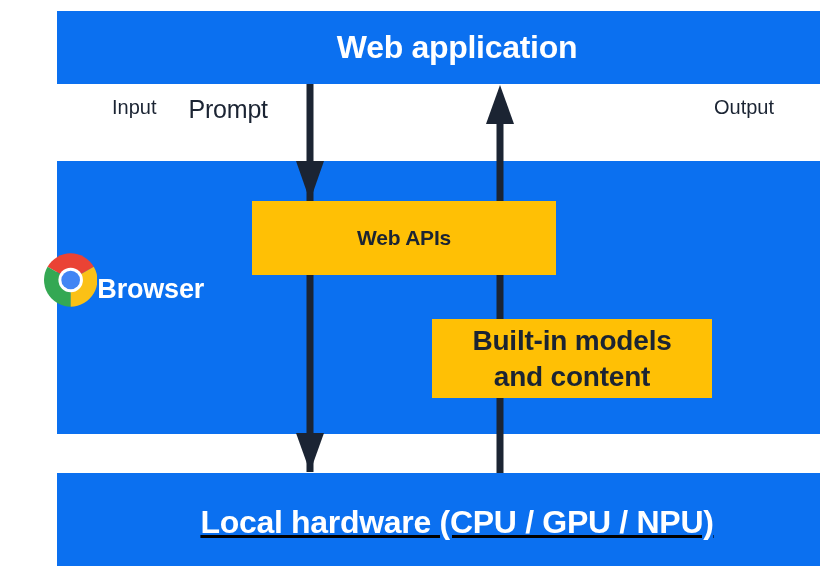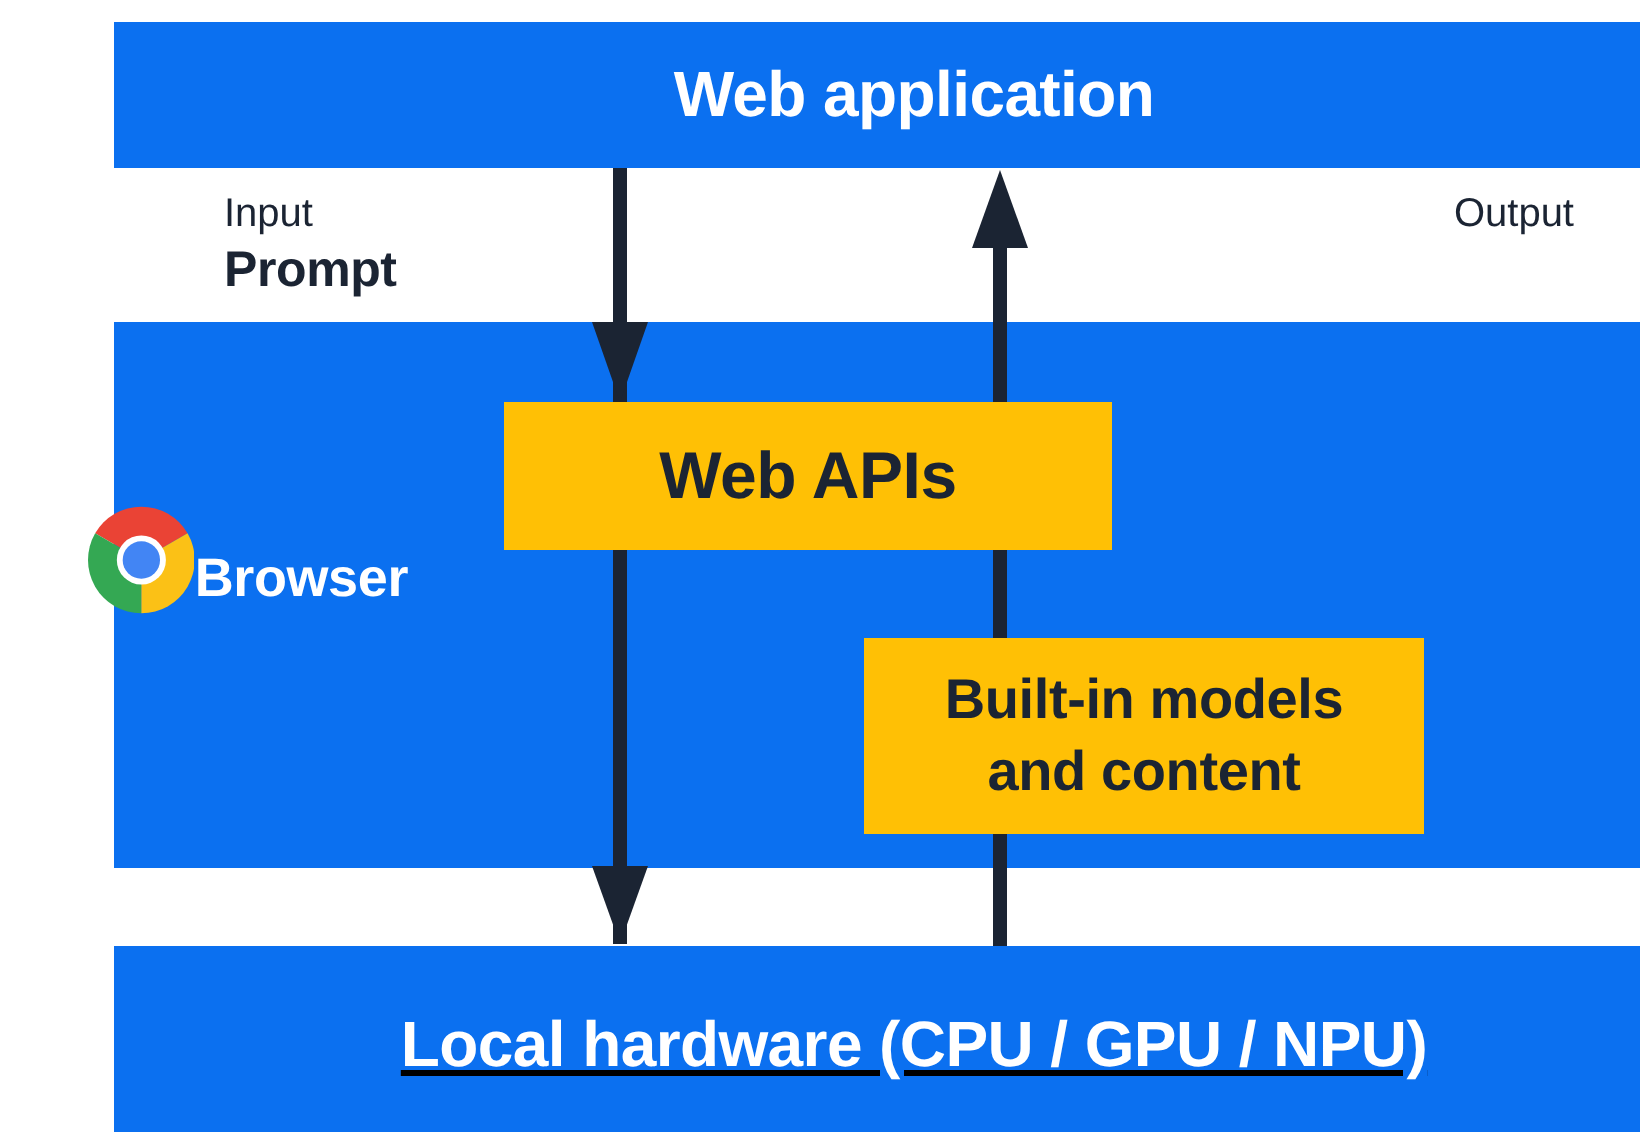--- a/index.html
+++ b/index.html
@@ -35,35 +35,36 @@
     color:var(--white);
     font-size:32px;font-weight:700;letter-spacing:-0.3px;
   }
   .flow-arrows{
     position:absolute;left:0;top:0;width:820px;height:566px;
     z-index:2;pointer-events:none;
   }
   .arrow{fill:var(--dark);}
   .gap-label{
     position:absolute;z-index:3;
-    display:flex;flex-direction:column;
+    display:flex;flex-direction:row;
     color:var(--dark);
+    gap:32px;
   }
   .gap-label-left{left:112px;top:94px;align-items:flex-start;}
-  .gap-label-right{right:33px;top:94px;align-items:flex-end;text-align:right;}
+  .gap-label-right{right:46px;top:94px;align-items:flex-end;text-align:right;}
   .gap-kind{font-size:20px;font-weight:400;line-height:26px;}
-  .gap-main{font-size:25px;font-weight:700;line-height:30px;letter-spacing:-0.2px;}
+  .gap-main{font-size:25px;font-weight:400;line-height:30px;letter-spacing:-0.2px;}
   .yellow-box{
     position:absolute;z-index:3;
     background:var(--yellow);
     display:flex;flex-direction:column;align-items:center;justify-content:center;
     color:var(--dark);font-weight:700;
   }
-  .box-webapis{left:252px;top:201px;width:304px;height:74px;font-size:33px;letter-spacing:-0.2px;}
-  .box-builtin{left:432px;top:319px;width:280px;height:98px;font-size:28px;line-height:36px;letter-spacing:-0.2px;}
+  .box-webapis{left:252px;top:201px;width:304px;height:74px;font-size:21px;letter-spacing:-0.2px;}
+  .box-builtin{left:432px;top:319px;width:280px;height:79px;font-size:28px;line-height:36px;letter-spacing:-0.2px;}
   .browser-group{
     position:absolute;left:44px;top:234px;width:160px;
     display:flex;flex-direction:row;align-items:center;
     z-index:3;
   }
   .chrome-logo{width:92px;height:92px;display:block;}
   .browser-label{
     margin-top:18px;
     color:var(--white);font-size:27px;font-weight:700;letter-spacing:-0.2px;
   }

